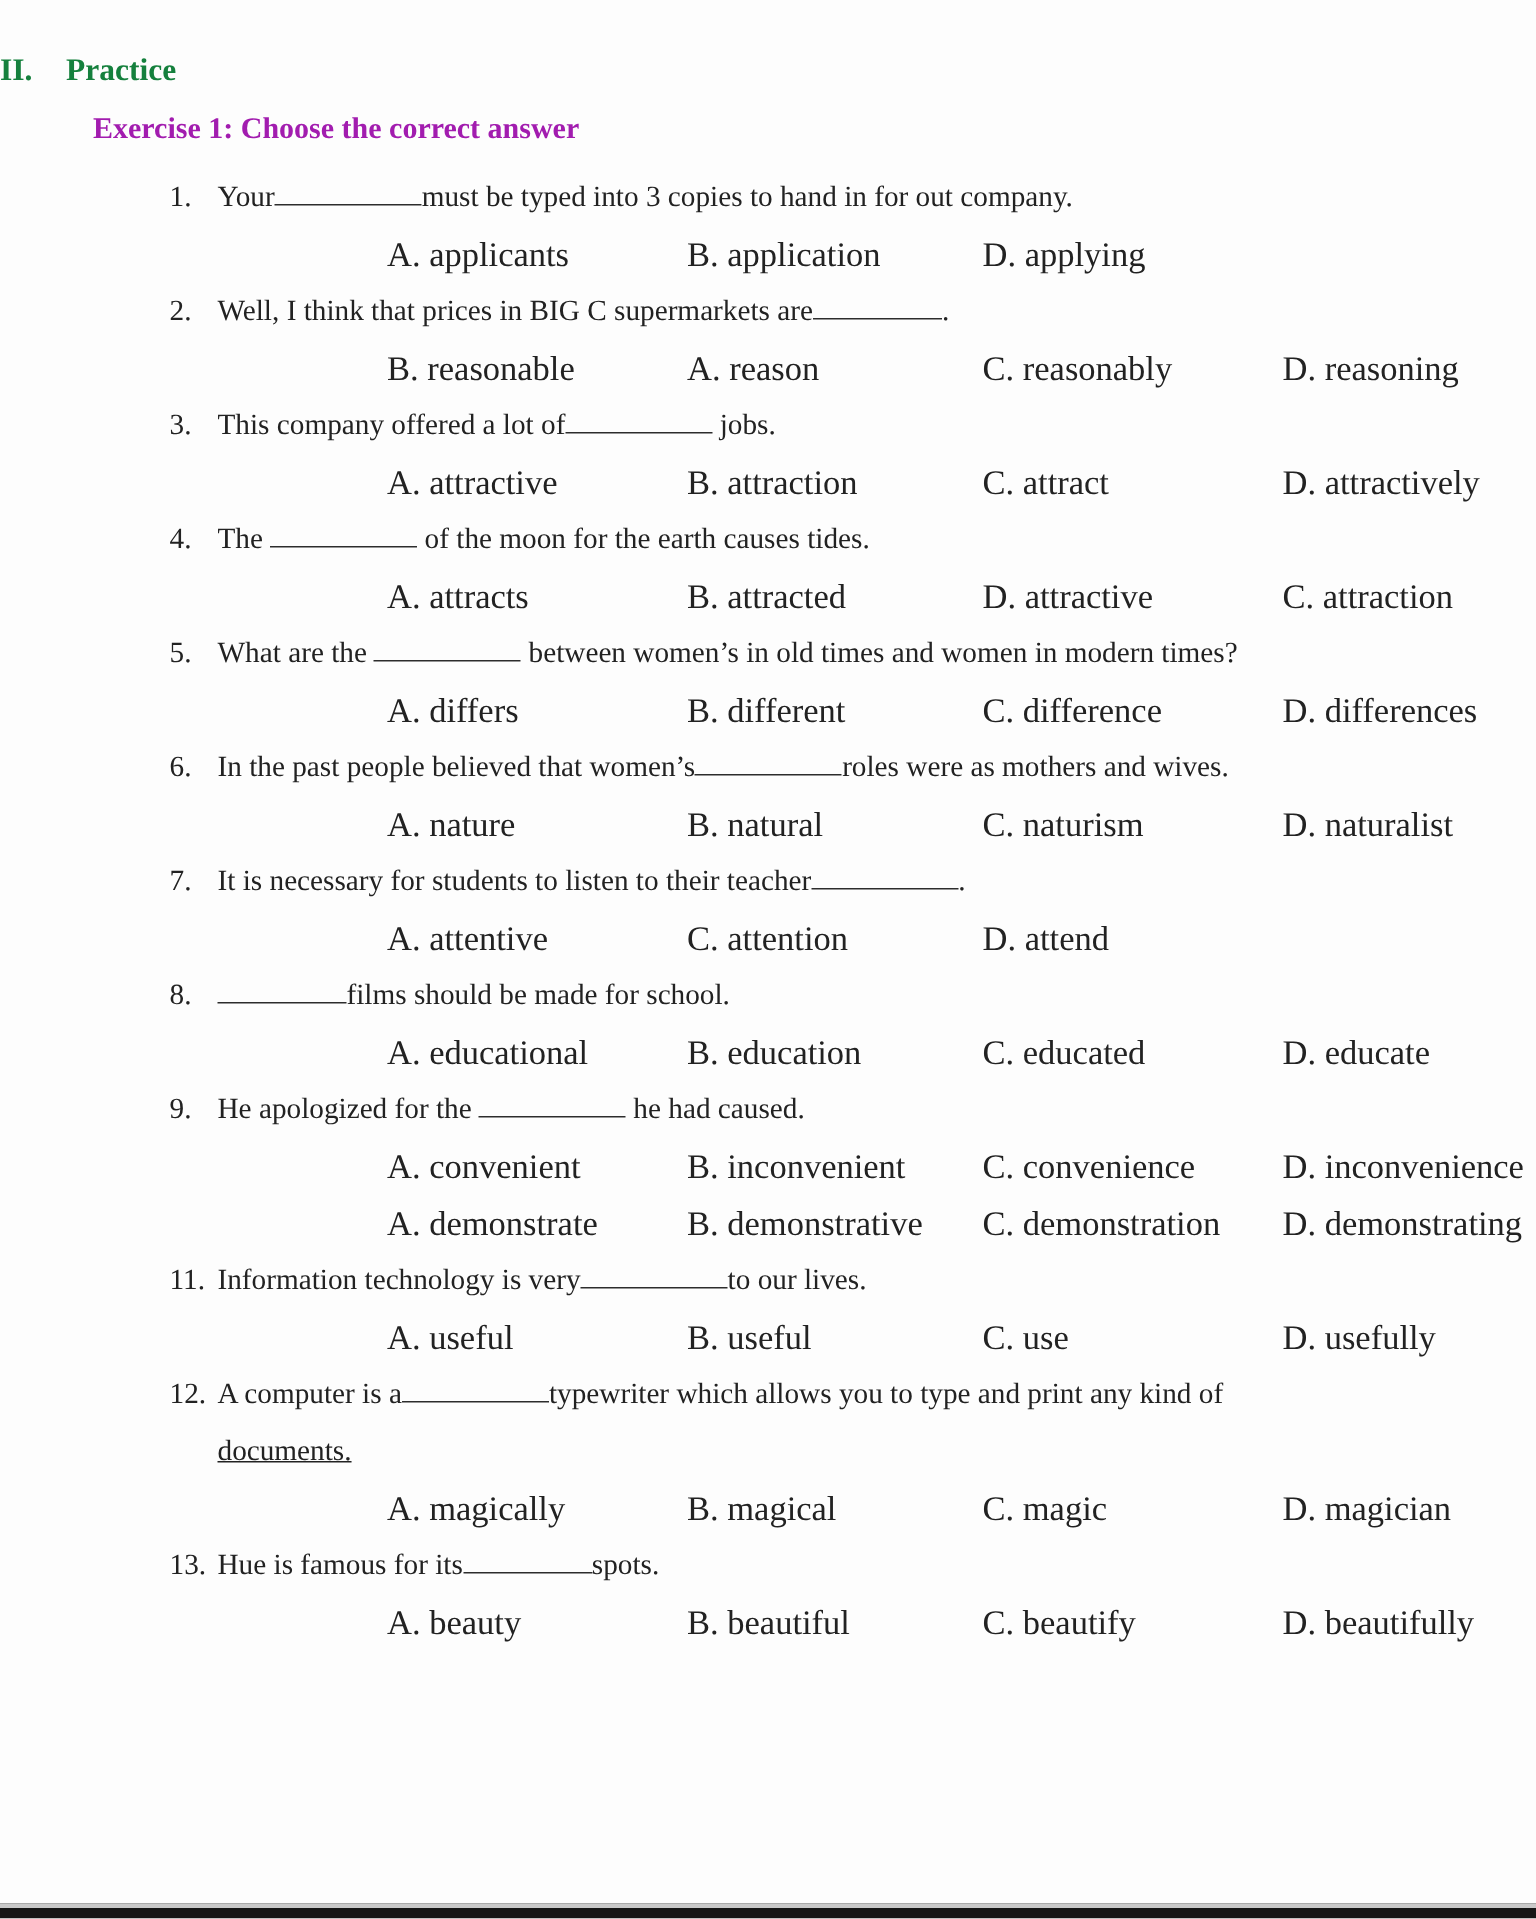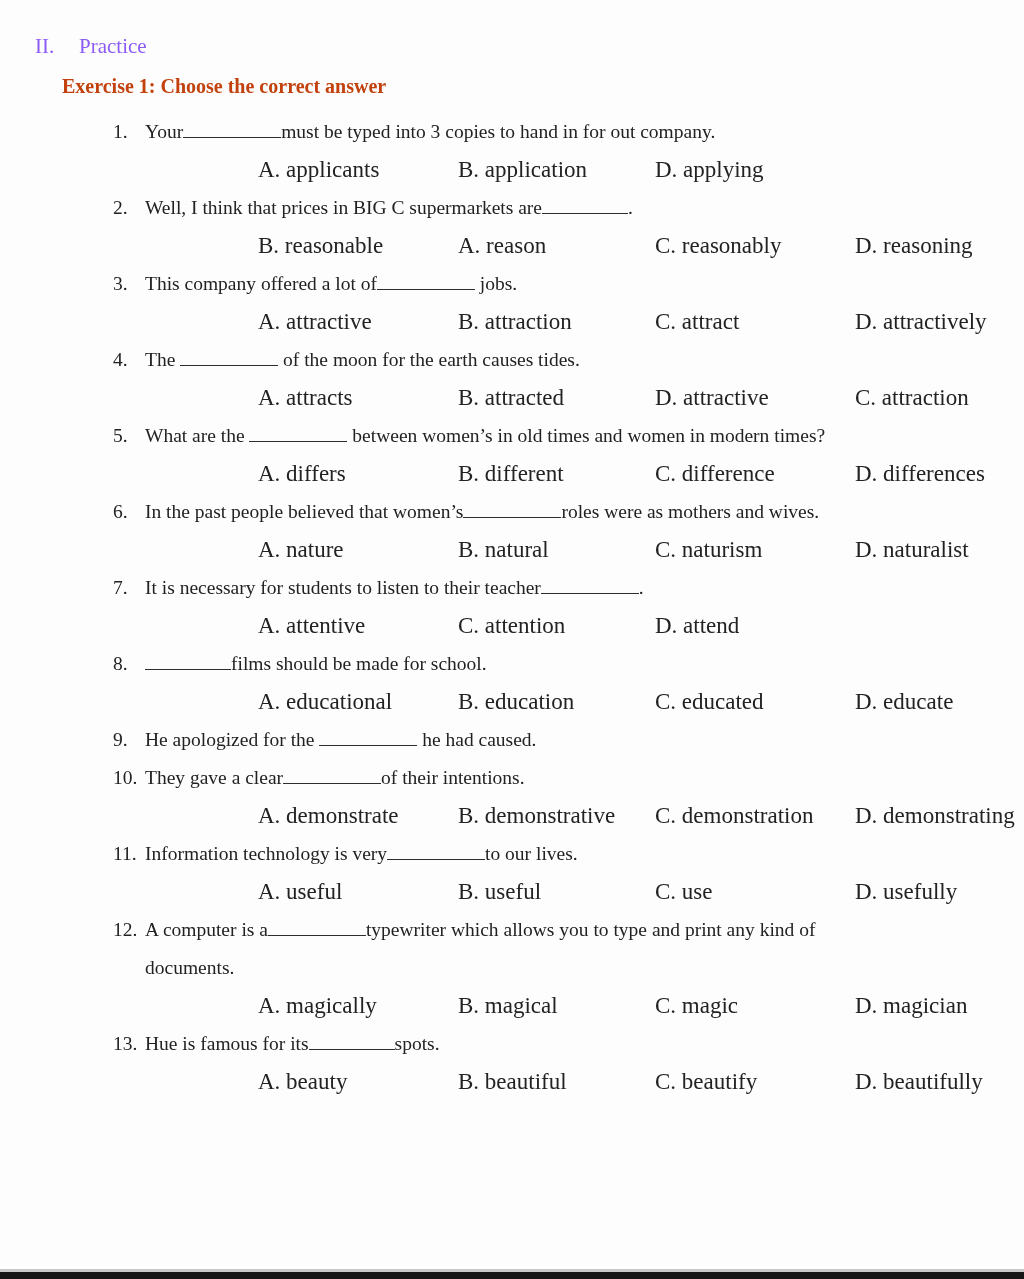--- a/index.html
+++ b/index.html
@@ -12,46 +12,45 @@
     color: #222222;
     position: relative;
     overflow: hidden;
   }
   .doc {
     padding-top: 26px;
     width: 1024px;
   }
   .section-title {
     margin: 0;
-    padding-left: 35px;
     font-size: 21px;
-    font-weight: normal;
+    font-weight: bold;
     line-height: 40px;
-    color: #8b5cf6;
+    color: #15803d;
     display: flex;
   }
   .section-numeral { width: 44px; }
   .exercise-title {
     margin: 0;
     padding-left: 62px;
     font-size: 20px;
     font-weight: bold;
     line-height: 40px;
-    color: #c2410c;
+    color: #a21caf;
   }
   .questions { margin-top: 7px; }
   .question { padding-left: 113px; }
   .qline {
     display: flex;
     font-size: 19.5px;
     line-height: 38px;
   }
   .qnum { flex: 0 0 32px; }
   .qtext { flex: 1 1 auto; display: block; }
-  .qcont { line-height: 38px; }
+  .qcont { line-height: 38px; text-decoration: underline; }
   .blank {
     display: inline-block;
     width: 98px;
     height: 15px;
     border-bottom: 1.5px solid #2d2d2d;
     vertical-align: baseline;
   }
   .blank.narrow { width: 86px; }
   .opts {
     display: grid;
@@ -185,27 +184,29 @@
         <span class="opt">C. educated</span>
         <span class="opt">D. educate</span>
       </div>
     </div>
 
     <div class="question">
       <div class="qline">
         <span class="qnum">9.</span>
         <span class="qtext"><span>He apologized for the </span><span class="blank"></span><span> he had caused.</span></span>
       </div>
-    </div>
-
-    <div class="question">
-      <div class="qline">
-        <span class="qnum">10.</span>
-        <span class="qtext"><span>They gave a clear</span><span class="blank"></span><span>of their intentions.</span></span>
-      </div>
+      <div class="opts">
+        <span class="opt">A. convenient</span>
+        <span class="opt">B. inconvenient</span>
+        <span class="opt">C. convenience</span>
+        <span class="opt">D. inconvenience</span>
+      </div>
+    </div>
+
+    <div class="question">
       <div class="opts">
         <span class="opt">A. demonstrate</span>
         <span class="opt">B. demonstrative</span>
         <span class="opt">C. demonstration</span>
         <span class="opt">D. demonstrating</span>
       </div>
     </div>
 
     <div class="question">
       <div class="qline">

